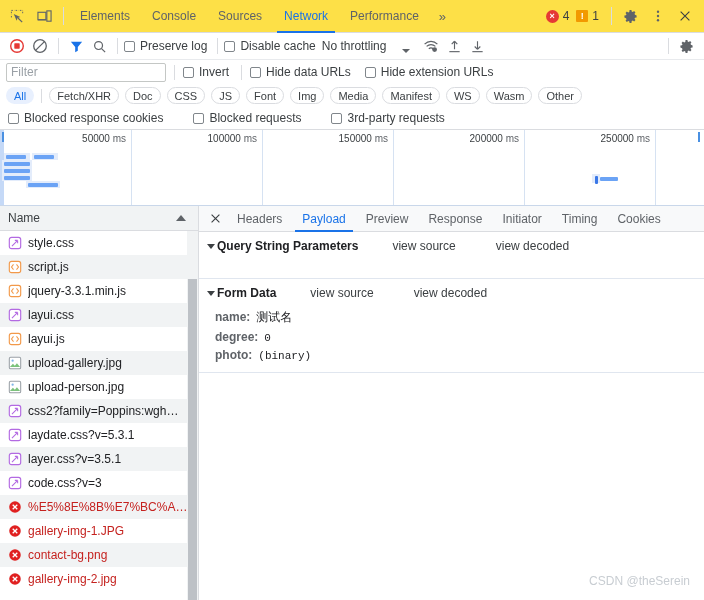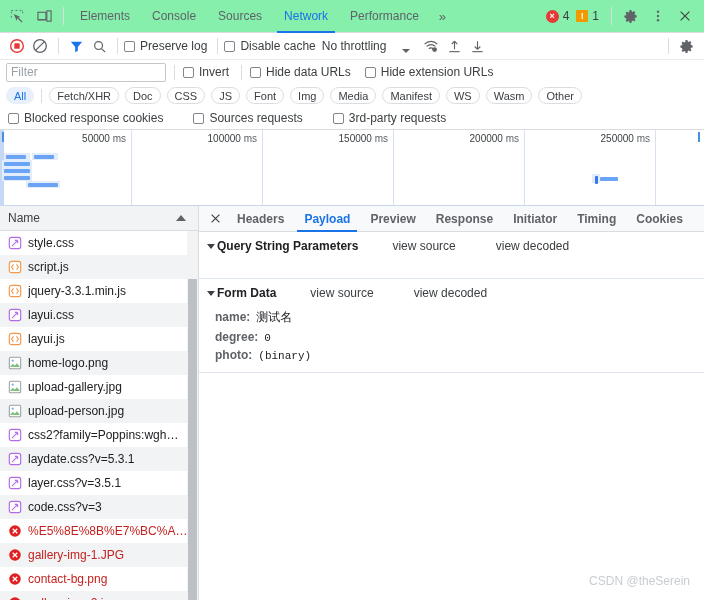--- a/index.html
+++ b/index.html
@@ -13,21 +13,21 @@
     color: #202124;
     -webkit-font-smoothing: antialiased;
   }
   .devtools { width: 704px; height: 600px; display: flex; flex-direction: column; position: relative; }
 
   
   .tabbar {
     height: 33px; min-height: 33px;
     display: flex; align-items: center;
     border-bottom: 1px solid #dadce0;
-    background: #86efac;
+    background: #fde047;
     padding-left: 4px;
   }
   .tb-icon {
     width: 27px; height: 27px;
     display: flex; align-items: center; justify-content: center;
     cursor: pointer; color: #5f6368;
   }
   .tb-sep { width: 1px; height: 18px; background: #dadce0; margin: 0 5px; }
   .tabs { display: flex; align-items: center; height: 33px; }
   .tab {
@@ -199,21 +199,21 @@
     display: flex; align-items: center;
     border-bottom: 1px solid #dadce0; background: #f8f9fa;
     padding-left: 4px;
   }
   .dclose {
     width: 24px; height: 26px; display: flex; align-items: center; justify-content: center;
     cursor: pointer; color: #5f6368;
   }
   .dtab {
     height: 26px; padding: 0 10px; display: flex; align-items: center;
-    font-size: 12px; color: #5f6368; cursor: pointer; position: relative; white-space: nowrap; font-weight: bold;
+    font-size: 12px; color: #5f6368; cursor: pointer; position: relative; white-space: nowrap;
   }
   .dtab.active { color: #1a73e8; }
   .dtab.active::after {
     content: ""; position: absolute; left: 3px; right: 3px; bottom: 0;
     height: 2px; background: #1a73e8;
   }
   .detail-body { flex: 1; overflow: hidden; background: #fff; }
   .section { border-bottom: 1px solid #e0e6ef; }
   .sec-head {
     display: flex; align-items: center;
@@ -438,21 +438,21 @@
       </div>
   </div>
 
   <div class="blockedrow">
     <label class="cb-label">
       <span class="cbox"></span>
       <span>Blocked response cookies</span>
     </label>
     <label class="cb-label">
       <span class="cbox"></span>
-      <span>Sources requests</span>
+      <span>Blocked requests</span>
     </label>
     <label class="cb-label">
       <span class="cbox"></span>
       <span>3rd-party requests</span>
     </label>
   </div>
 
   <div class="overview">
     <div class="ov-left-band"></div>
     <div class="ov-edge" style="left:2px"></div>
@@ -538,28 +538,20 @@
               <path d="M4.5 11.5L11 5M11 5H7.8M11 5v3.2" stroke="#b36ae2" stroke-width="1.2" fill="none"></path>
             </svg>
           <span class="rname">layui.css</span>
         </div>
         <div class="req-row">
           <svg class="ficon" viewBox="0 0 16 16">
               <rect x="1.5" y="1.5" width="13" height="13" rx="2.5" fill="#fff" stroke="#f2994a" stroke-width="1.3"></rect>
               <path d="M6.3 5L4 8l2.3 3M9.7 5L12 8l-2.3 3" stroke="#f2994a" stroke-width="1.2" fill="none"></path>
             </svg>
           <span class="rname">layui.js</span>
-        </div>
-        <div class="req-row">
-          <svg class="ficon" viewBox="0 0 16 16">
-              <rect x="1.5" y="1.5" width="13" height="13" rx="1.5" fill="#fff" stroke="#9aa0a6" stroke-width="1.2"></rect>
-              <circle cx="5.3" cy="5.4" r="1.3" fill="#7fb4e8"></circle>
-              <path d="M2.2 12.5l3.4-3.7 2.2 2.3 2.4-2.9 3.6 4.3z" fill="#7cc27c"></path>
-            </svg>
-          <span class="rname">home-logo.png</span>
         </div>
         <div class="req-row">
           <svg class="ficon" viewBox="0 0 16 16">
               <rect x="1.5" y="1.5" width="13" height="13" rx="1.5" fill="#fff" stroke="#9aa0a6" stroke-width="1.2"></rect>
               <circle cx="5.3" cy="5.4" r="1.3" fill="#7fb4e8"></circle>
               <path d="M2.2 12.5l3.4-3.7 2.2 2.3 2.4-2.9 3.6 4.3z" fill="#7cc27c"></path>
             </svg>
           <span class="rname">upload-gallery.jpg</span>
         </div>
         <div class="req-row">

